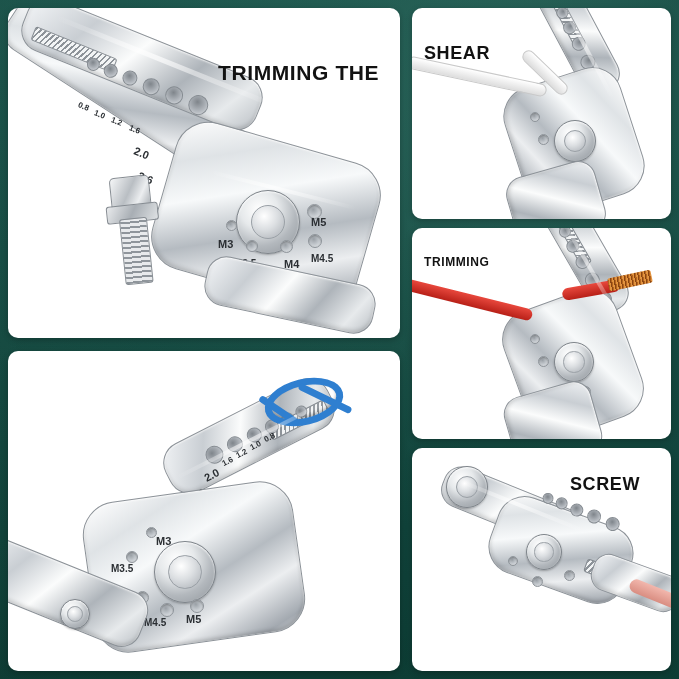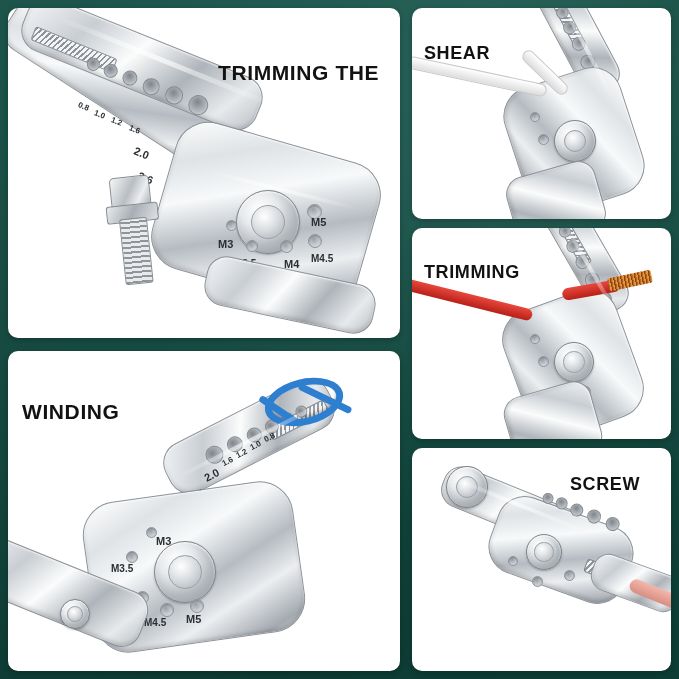--- a/index.html
+++ b/index.html
@@ -57,21 +57,21 @@
   #panel-unscrew { left: 8px;  top: 8px;   width: 392px; height: 330px; }
   #panel-winding { left: 8px;  top: 351px; width: 392px; height: 320px; }
   #panel-shear   { left: 412px; top: 8px;   width: 259px; height: 211px; }
   #panel-trim    { left: 412px; top: 228px; width: 259px; height: 211px; }
   #panel-clamp   { left: 412px; top: 448px; width: 259px; height: 223px; }
 
   #cap-unscrew { left: 218px; top: 34px; font-size: 21px; }
   #cap-unscrew .l2 { display: block; margin-left: 66px; }
   #cap-winding { left: 22px; top: 373px; font-size: 21px; }
   #cap-shear   { left: 424px; top: 21px; font-size: 18px; }
-  #cap-trim    { left: 424px; top: 240px; font-size: 18px; }
+  #cap-trim    { left: 424px; top: 240px; font-size: 12px; }
   #cap-clamp   { left: 570px; top: 452px; font-size: 18px; }
 
   
   .tool {
     position: absolute;
     transform-origin: 50% 50%;
   }
   .plier-body {
     position: absolute;
     background: linear-gradient(160deg, #fdfdfd 0%, #d9dcdf 18%, #f4f6f7 34%, #b9bec4 52%, #e9ecee 68%, #9ba1a8 86%, #d5d9dc 100%);
@@ -256,23 +256,20 @@
       <div class="tool plier-body metal2" style="left:-40px; top:212px; width:180px; height:56px; transform: rotate(22deg); border-radius:20px;"></div>
       <div class="pivot" style="left:52px; top:248px; width:28px; height:28px;"></div>
 
       <div class="wire" style="left:256px; top:28px; width:66px; height:32px; border:7px solid #2f7fd0; border-radius:50%; transform: rotate(-14deg); box-shadow: inset 0 -2px 3px rgba(0,0,0,.25);"></div>
       <div class="wire" style="left:288px; top:44px; width:58px; height:7px; background:#2f7fd0; transform: rotate(26deg);"></div>
       <div class="wire" style="left:248px; top:56px; width:46px; height:7px; background:#2f7fd0; transform: rotate(34deg);"></div>
 
       <div class="shine" style="left:160px; top:86px; width:170px; height:4px; transform:rotate(-27deg); opacity:.75;"></div>
     </div>
   </div>
-  <div class="caption" id="cap-winding">
-    <span>WINDING</span>
-  </div>
 
   <div class="panel" id="panel-shear">
     <div class="panel-inner">
 
       <div class="tool plier-body metal2" style="left:106px; top:8px; width:120px; height:40px; transform: rotate(62deg); border-radius:18px;"></div>
       <div class="tool serration" style="left:132px; top:10px; width:48px; height:10px; transform: rotate(62deg);"></div>
 
       <div class="tool" style="left:120px; top:30px; width:100px; height:24px; transform: rotate(62deg);">
         <div class="notch" style="left:2px;  top:6px; width:10px; height:10px;"></div>
         <div class="notch" style="left:18px; top:6px; width:11px; height:11px;"></div>

